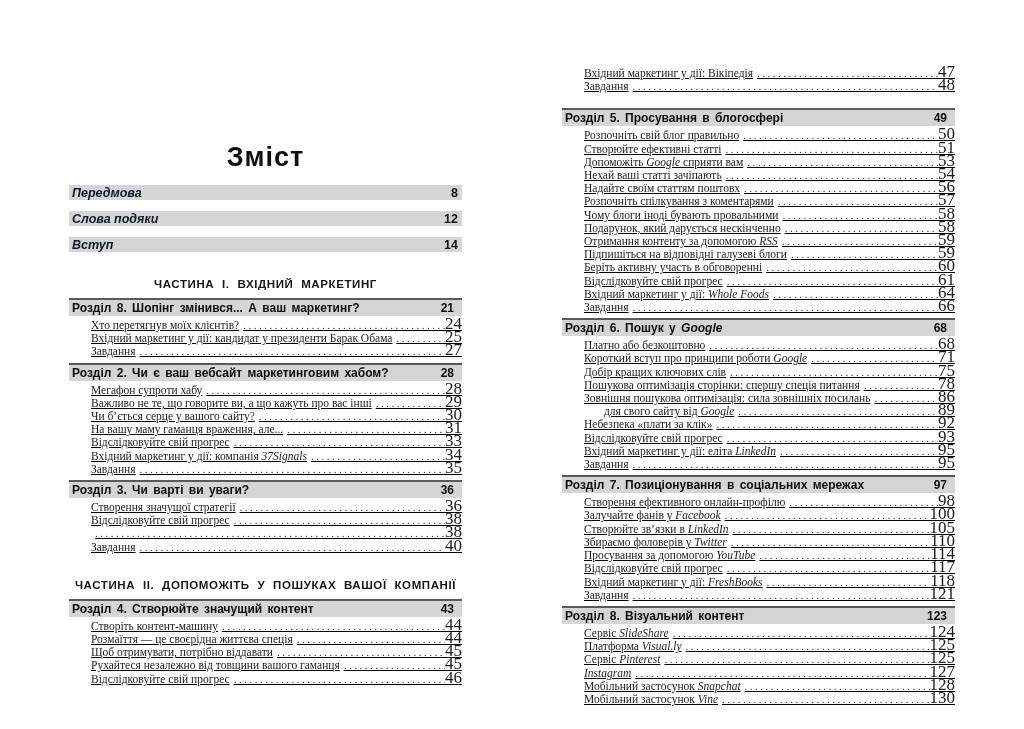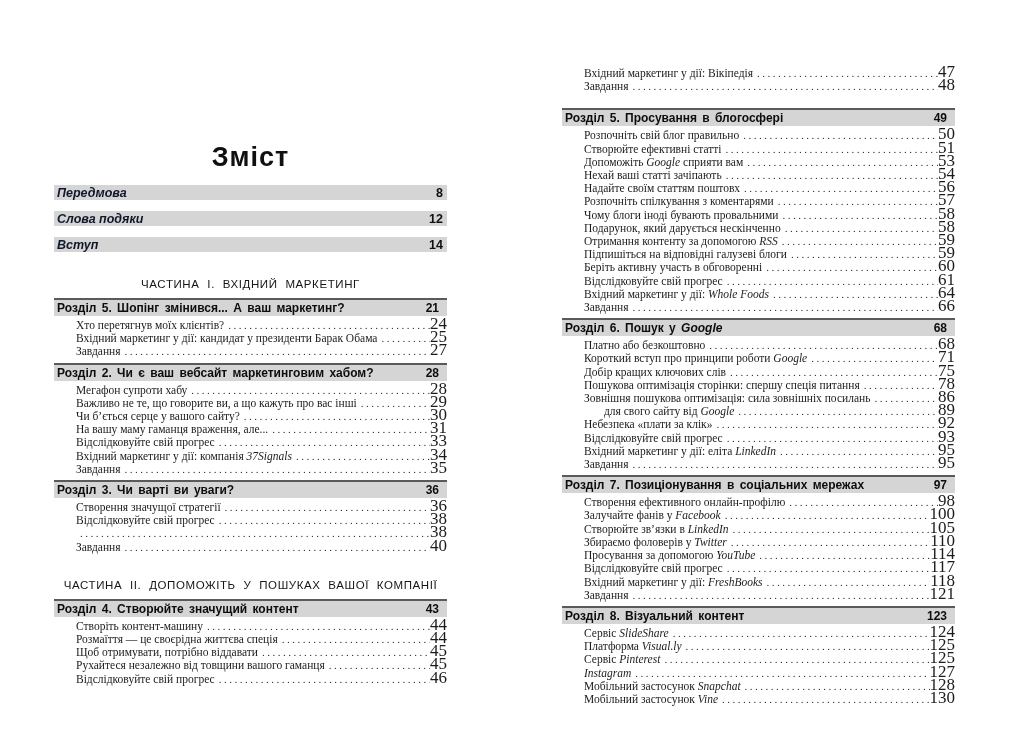--- a/index.html
+++ b/index.html
@@ -2,56 +2,56 @@
 <html><head>
 <meta charset="utf-8">
 <style>
   html, body { margin:0; padding:0; }
   body {
     width:1024px; height:729px; background:#ffffff; position:relative;
     overflow:hidden; font-family:"Liberation Sans", sans-serif;
     --bar-bg:#d5d5d5; --rule:#5a5a5a; --ink:#141414;
   }
   .col { position:absolute; top:0; width:393px; }
-  .col-left  { left:54px; }
+  .col-left  { left:69px; }
   .col-right { left:562px; }
 
   h1.title {
     margin:142px 0 13px; text-align:center;
     font-size:27px; line-height:30px; font-weight:bold;
     letter-spacing:1px; color:#101010;
   }
 
   .front-bar {
     background:var(--bar-bg); height:15px; margin-bottom:11px;
     display:flex; justify-content:space-between; align-items:center;
     padding:0 4px 0 3px;
   }
   .front-label { font-style:italic; font-weight:bold; font-size:12.5px; color:#0f172a; }
   .front-page  { font-weight:bold; font-size:12.5px; color:#101010; }
 
   .part {
     margin:26px 0 8px; text-align:center;
-    font-size:11.5px; font-weight:normal; letter-spacing:0.6px; word-spacing:4px;
+    font-size:11.5px; font-weight:bold; letter-spacing:0.6px; word-spacing:4px;
     color:#161616;
   }
 
   .chapter-wrap { margin-top:5px; }
   .entries-block + .chapter-wrap { margin-top:16px; }
   .col-right .blocks > :first-child { margin-top:64px; }
 
   .chapter-bar {
     background:var(--bar-bg); border-top:2px solid var(--rule);
     padding:1px 8px 1px 3px;
     display:flex; justify-content:space-between; align-items:center;
     font-size:12px; font-weight:bold; word-spacing:2px; color:#0d0d0d;
   }
   .chapter-bar em { font-style:italic; }
 
-  .entries { padding-top:2px; }
+  .entries { padding-top:2px;text-decoration:underline; }
   .entry {
     display:flex; align-items:baseline; padding-left:22px;
     font-family:"Liberation Serif","DejaVu Serif",serif;
     font-size:11.5px; line-height:12.2px; color:#1b1b1b;
   }
   .entry.indent { padding-left:42px; }
   .entry .txt em { font-style:italic; }
   .dots {
     flex:1; overflow:hidden; white-space:nowrap;
     letter-spacing:2.5px; padding:0 2px 0 4px;
@@ -73,21 +73,21 @@
         <span class="front-label">Слова подяки</span>
         <span class="front-page">12</span>
       </div>
       <div class="front-bar">
         <span class="front-label">Вступ</span>
         <span class="front-page">14</span>
       </div>
       <div class="part">ЧАСТИНА I. ВХІДНИЙ МАРКЕТИНГ</div>
       <section class="chapter-wrap">
         <div class="chapter-bar">
-          <span class="ch-title"><span>Розділ 5. Шопінг змінився... А ваш маркетинг?</span></span>
+          <span class="ch-title"><span>Розділ 8. Шопінг змінився... А ваш маркетинг?</span></span>
           <span class="ch-page">21</span>
         </div>
         <div class="entries">
           <div class="entry">
             <span class="txt"><span>Хто перетягнув моїх клієнтів?</span></span>
             <span class="dots">........................................................................................................................</span>
             <span class="pg">24</span>
           </div>
           <div class="entry">
             <span class="txt"><span>Вхідний маркетинг у дії: кандидат у президенти Барак Обама</span></span>

